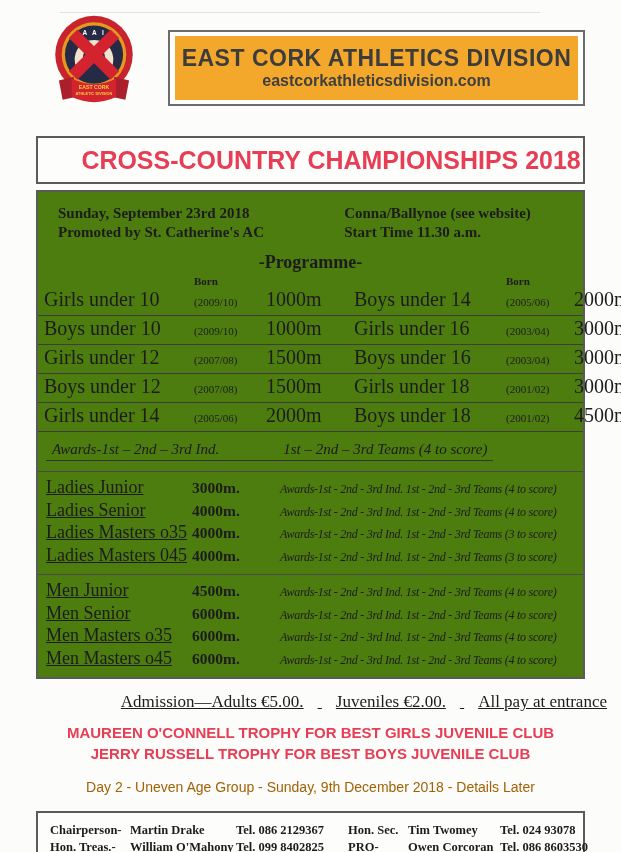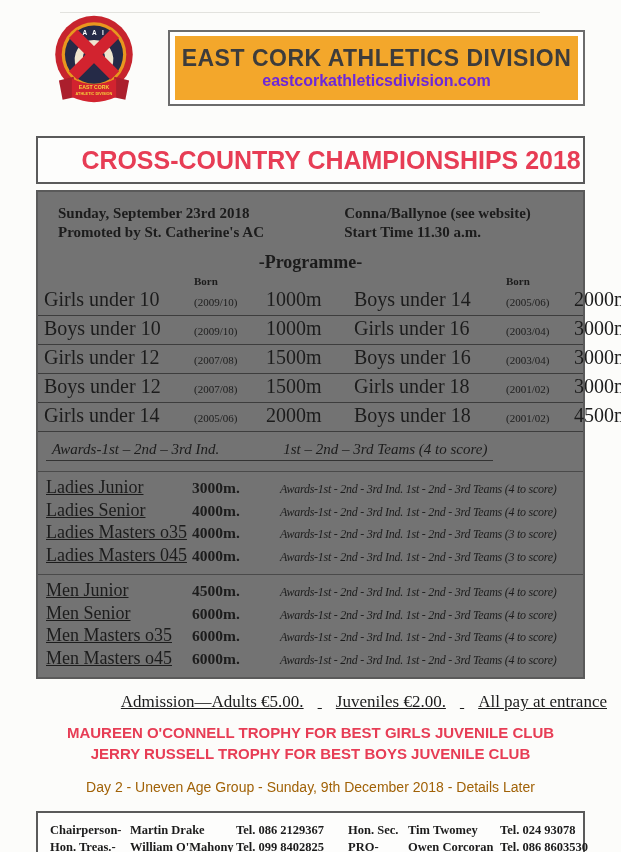--- a/index.html
+++ b/index.html
@@ -7,28 +7,28 @@
   body { background:#fcfcfa; font-family:"Liberation Serif", serif; color:#1c1c1c; }
   .page { position:relative; width:621px; height:852px; padding-top:14px; }
   .scan-line { position:absolute; top:12px; left:60px; width:480px; height:1px; background:#e2e2de; }
 
   
   .header { display:flex; align-items:center; padding:0 36px 0 44px; gap:24px; }
   .logo { width:100px; height:96px; flex:0 0 auto; }
   .banner-box { flex:1; margin-top:12px; border:2px solid #6c6c6c; background:#fff; padding:4px 5px; height:76px; }
   .banner-inner { height:100%; display:flex; flex-direction:column; align-items:center; justify-content:center; }
   .banner-title { font-family:"Liberation Sans", sans-serif; font-weight:bold; font-size:23px; letter-spacing:0.5px; color:#3c3c3c; line-height:1.1; }
-  .banner-site { font-family:"Liberation Sans", sans-serif; font-weight:bold; font-size:16px; color:#6d28d9; }
+  .banner-site { font-family:"Liberation Sans", sans-serif; font-weight:bold; font-size:16px; color:#404040; }
 
   
   .title-box { margin:26px 36px 0; border:2px solid #5a5a5a; height:48px; display:flex; align-items:center; justify-content:center; background:#fdfdfc;padding-left:42px; }
   .title-text { font-family:"Liberation Sans", sans-serif; font-weight:bold; font-size:26px; color:#e73d55; transform:scaleX(0.96); white-space:nowrap; }
 
   
-  .main-box { margin:6px 36px 0; border:2px solid #5a5a5a; background:#737373; }
+  .main-box { margin:6px 36px 0; border:2px solid #5a5a5a; background:#4d7c0f; }
   .event-info { display:flex; padding:12px 14px 0 20px; font-weight:bold; font-size:15px; line-height:19px; }
   .event-left { width:56%; }
   .event-right { flex:1; }
 
   .prog-heading { text-align:center; font-weight:bold; font-size:18px; margin-top:10px; }
   .prog-grid { display:grid; grid-template-columns:150px 64px 96px 152px 68px 1fr; padding:0 10px 0 6px; align-items:baseline; }
   .born-row { margin-top:2px; }
   .born-row span { font-weight:bold; font-size:11px; }
   .prog-row { border-bottom:1.5px solid #3d3d3d; font-size:20px; line-height:25px; }
   .prog-born { font-size:11px; }

